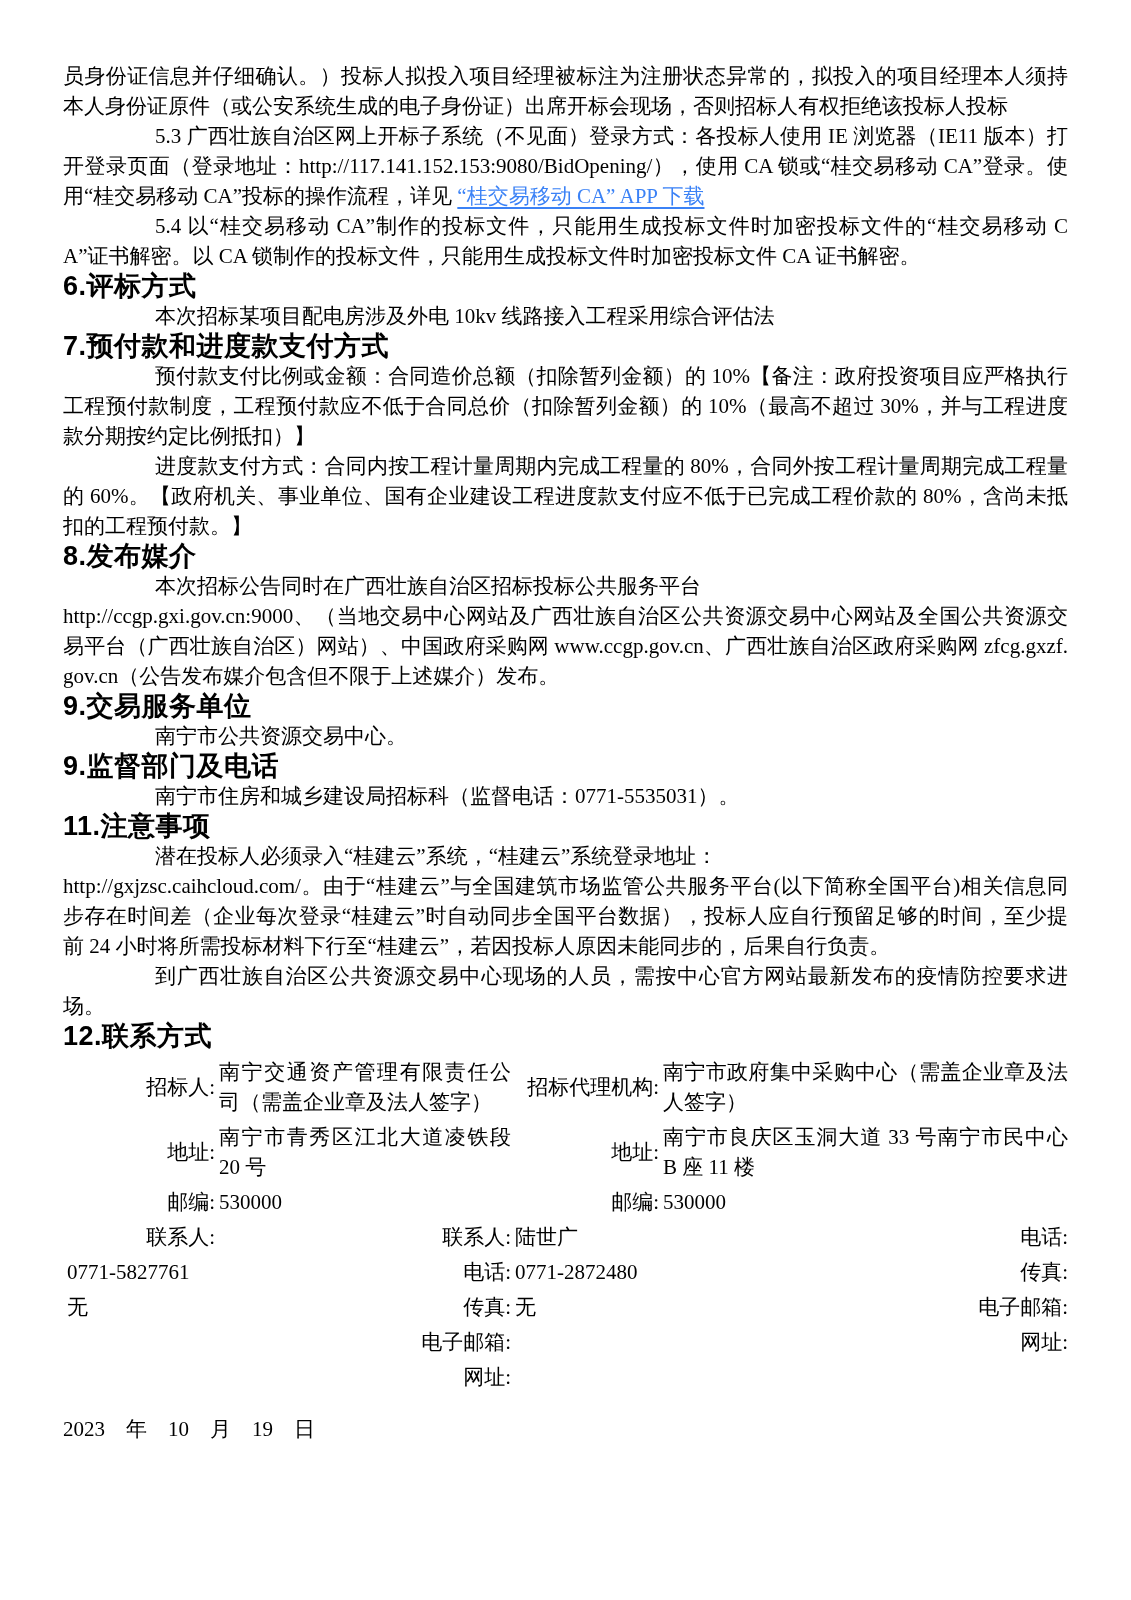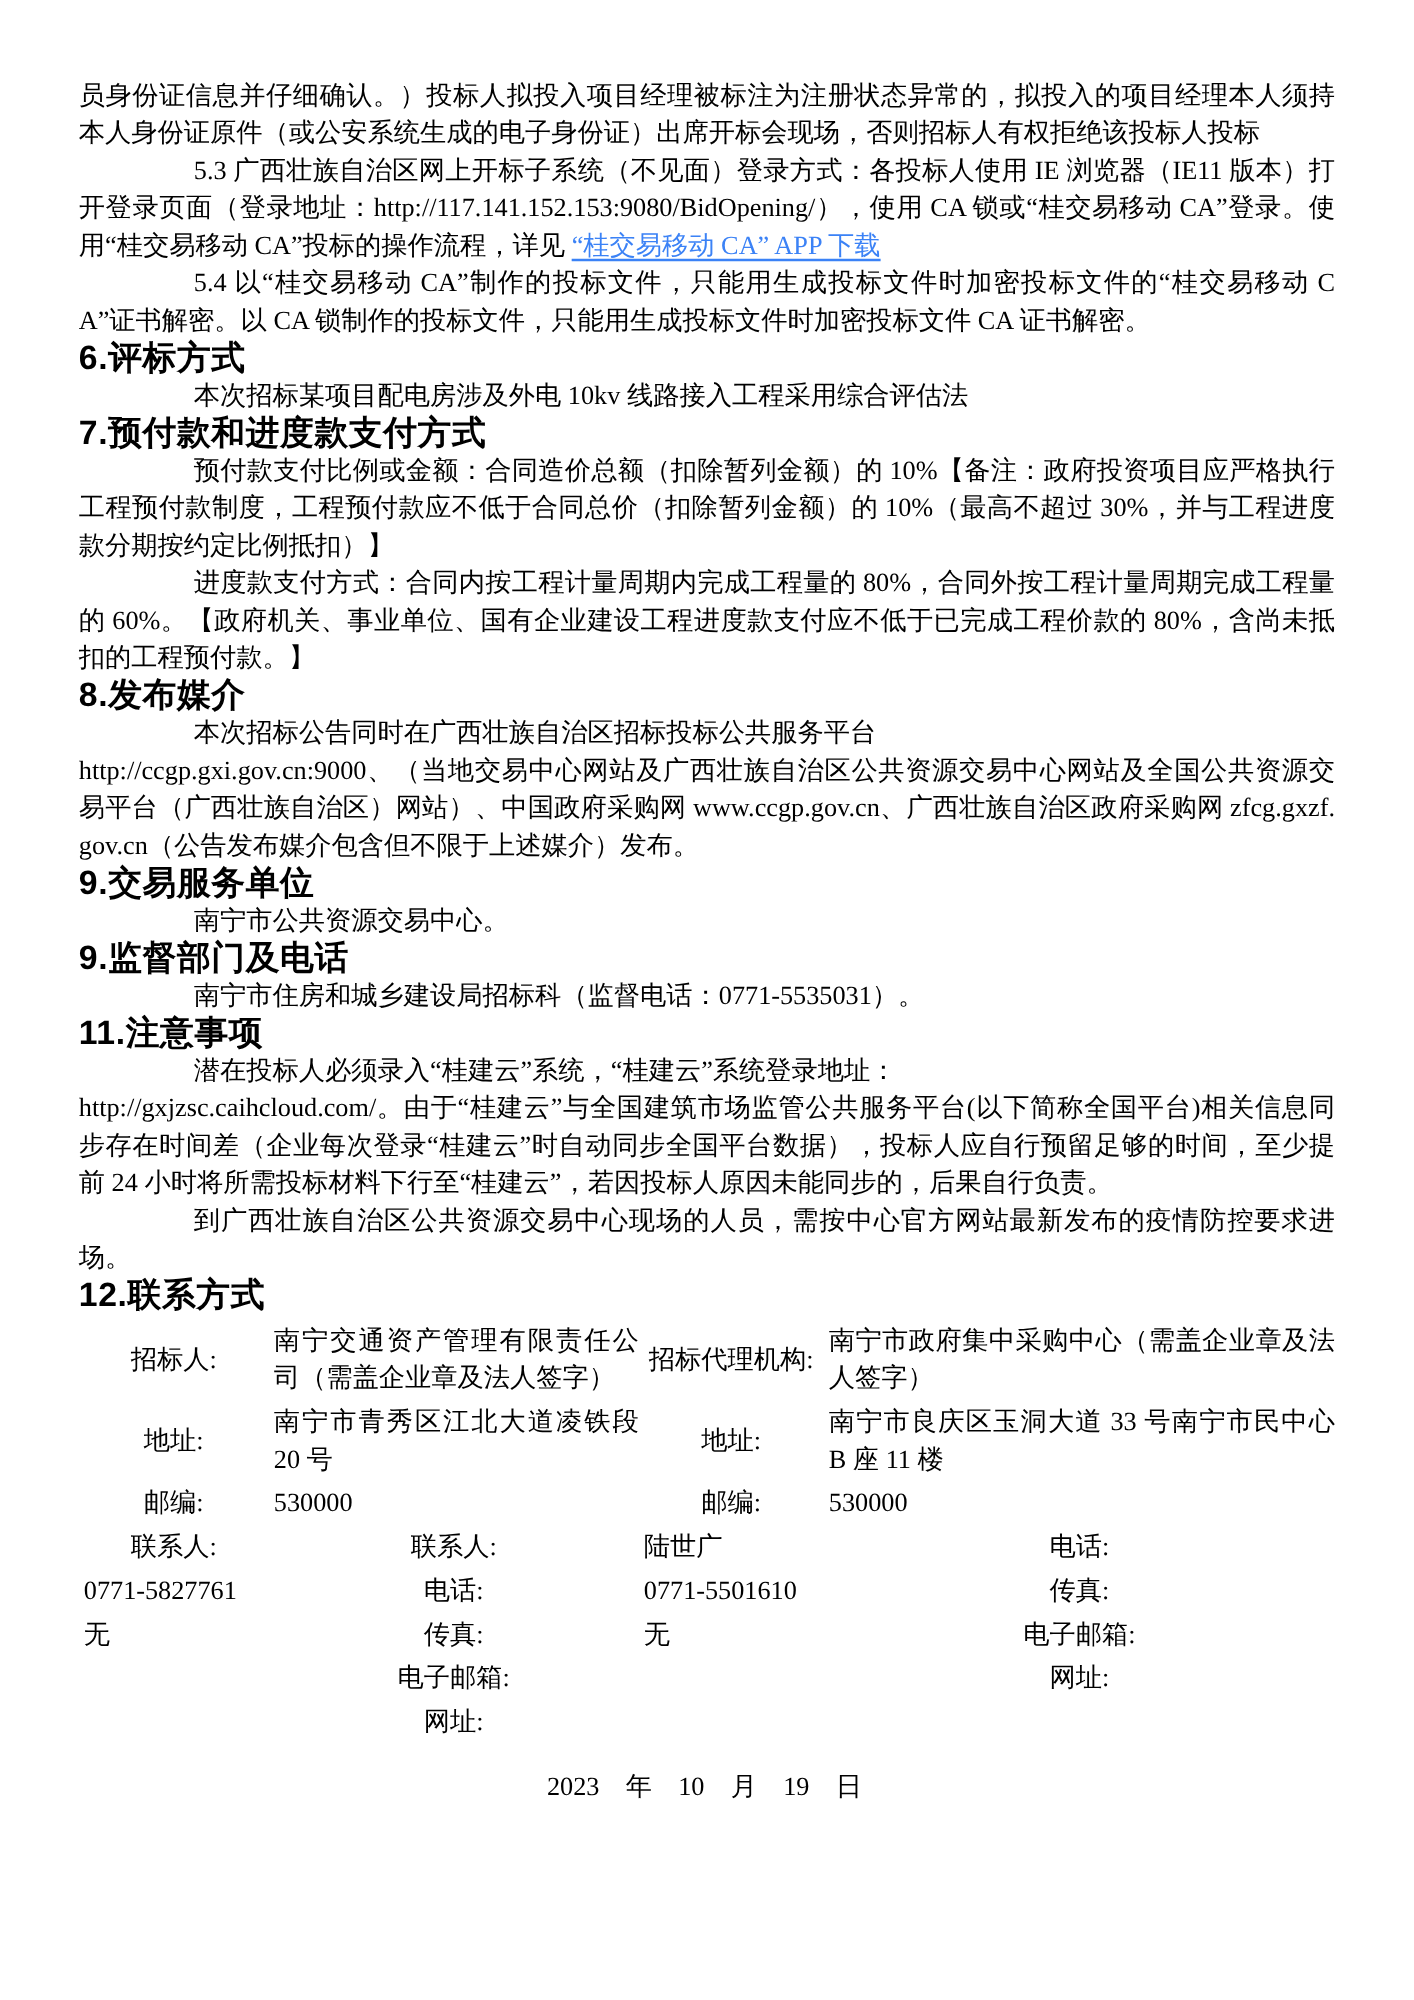--- a/index.html
+++ b/index.html
@@ -25,25 +25,25 @@
     color:#3b82f6; text-decoration:underline;
     text-underline-offset:4px; cursor:pointer;
   }
   .contacts {
     display:grid;
     grid-template-columns:152px 296px 148px 1fr;
     row-gap:5px; column-gap:0;
     font-size:21px; line-height:30px;
     margin-top:6px;
   }
-  .clabel { text-align:center; align-self:center; white-space:nowrap; }
+  .clabel { text-align:right; align-self:center; white-space:nowrap; }
   .cvalue { text-align:left; align-self:center; padding-left:4px; text-align:justify; }
   .dateline {
     font-size:21px; line-height:30px;
-    text-align:center; margin-top:22px; padding-right:4px;
+    text-align:left; margin-top:22px; padding-right:4px;
   }
 </style>
 </head>
 <body>
 
 <div class="page">
 
   <p class="body-p">员身份证信息并仔细确认。）投标人拟投入项目经理被标注为注册状态异常的，拟投入的项目经理本人须持本人身份证原件（或公安系统生成的电子身份证）出席开标会现场，否则招标人有权拒绝该投标人投标</p>
 
   <p class="body-p indent"><span>5.3 广西壮族自治区网上开标子系统（不见面）登录方式：各投标人使用 IE 浏览器（IE11 版本）打开登录页面（登录地址：http://117.141.152.153:9080/BidOpening/），使用 CA 锁或“桂交易移动 CA”登录。使用“桂交易移动 CA”投标的操作流程，详见</span> <a class="doclink">“桂交易移动 CA” APP 下载</a></p>
@@ -88,21 +88,21 @@
     <div class="clabel">邮编:</div>
     <div class="cvalue">530000</div>
 
     <div class="clabel">联系人:</div>
     <div class="clabel">联系人:</div>
     <div class="cvalue">陆世广</div>
 
     <div class="clabel">电话:</div>
     <div class="cvalue">0771-5827761</div>
     <div class="clabel">电话:</div>
-    <div class="cvalue">0771-5501610</div>
+    <div class="cvalue">0771-2872480</div>
 
     <div class="clabel">传真:</div>
     <div class="cvalue">无</div>
     <div class="clabel">传真:</div>
     <div class="cvalue">无</div>
 
     <div class="clabel">电子邮箱:</div>
     <div class="cvalue"></div>
     <div class="clabel">电子邮箱:</div>
     <div class="cvalue"></div>

